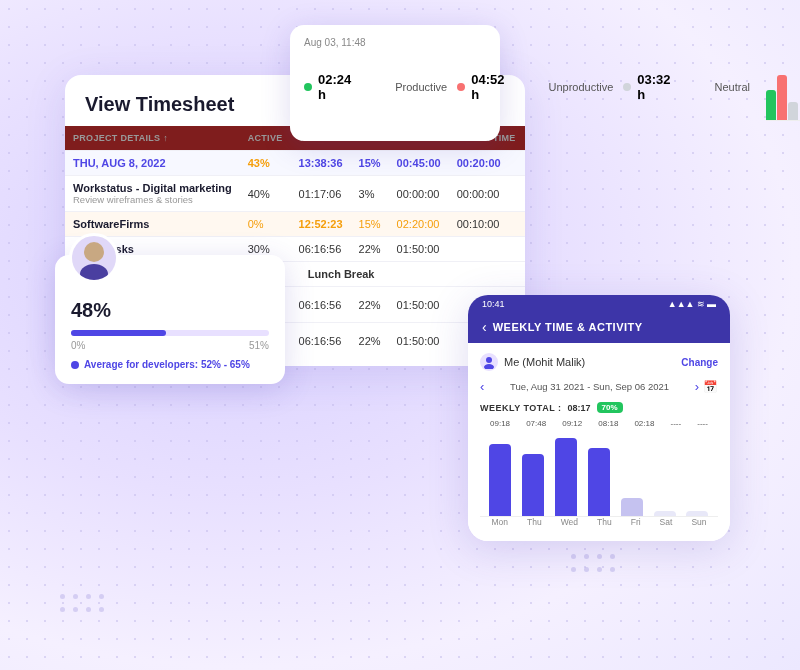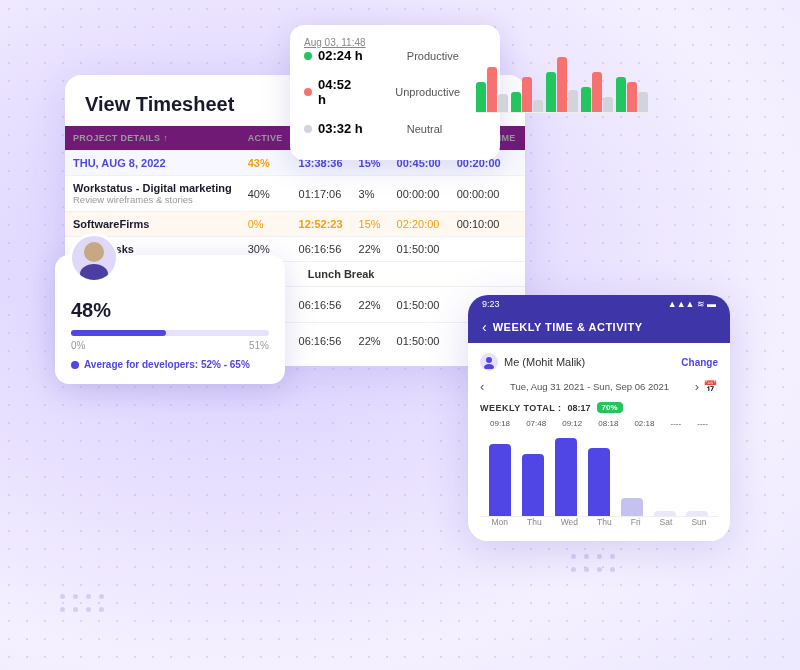--- a/index.html
+++ b/index.html
@@ -50,21 +50,21 @@
       padding: 18px 20px 10px 20px;
     }
 
     .timesheet-table {
       width: 100%;
       border-collapse: collapse;
       font-size: 11px;
     }
 
     .timesheet-table thead tr {
-      background: #701a75;
+      background: #7f1d1d;
       color: #888;
       font-weight: 600;
       text-transform: uppercase;
       font-size: 9px;
     }
 
     .timesheet-table thead th {
       padding: 7px 8px;
       text-align: left;
       white-space: nowrap;
@@ -120,21 +120,21 @@
       background: #fff;
       border-radius: 14px;
       box-shadow: 0 6px 30px rgba(80,60,180,0.18);
       z-index: 20;
       padding: 12px 14px;
     }
 
     .chart-popup-date {
       font-size: 10px;
       color: #888;
-      text-decoration: underline;
+      margin-bottom: 8px;
     }
 
     .chart-legend-item {
       display: flex;
       align-items: center;
       gap: 6px;
       font-size: 11px;
       margin-bottom: 4px;
     }
 
@@ -449,21 +449,21 @@
   </style>
 </head>
 <body>
 
 <div class="bg-blob"></div>
 <div class="dots"></div>
 
 <div class="chart-popup">
   <div class="chart-popup-date">Aug 03, 11:48</div>
   <div style="display:flex; gap:16px; margin-bottom:8px;">
-    <div style="display:flex; gap:10px; flex-direction:column;">
+    <div style="display:flex; gap:10px; flex-direction:row;">
       <div class="chart-legend-item">
         <span class="legend-dot" style="background:#22c55e;"></span>
         <span class="legend-time">02:24 h</span>
         <span class="legend-label">Productive</span>
       </div>
       <div class="chart-legend-item">
         <span class="legend-dot" style="background:#f87171;"></span>
         <span class="legend-time">04:52 h</span>
         <span class="legend-label">Unproductive</span>
       </div>
@@ -618,21 +618,21 @@
   </div>
   <div class="progress-avg">
     <span class="avg-dot"></span>
     <span>Average for developers: 52% - 65%</span>
   </div>
 </div>
 
 <div class="mobile-card">
 
   <div class="mobile-status-bar">
-    <span>9:23</span>
+    <span>10:41</span>
     <span>▲▲▲ ≋ ▬</span>
   </div>
 
   <div class="mobile-header">
     <span class="mobile-back">‹</span>
     <span class="mobile-title">WEEKLY TIME &amp; ACTIVITY</span>
   </div>
 
   <div class="mobile-body">
 

